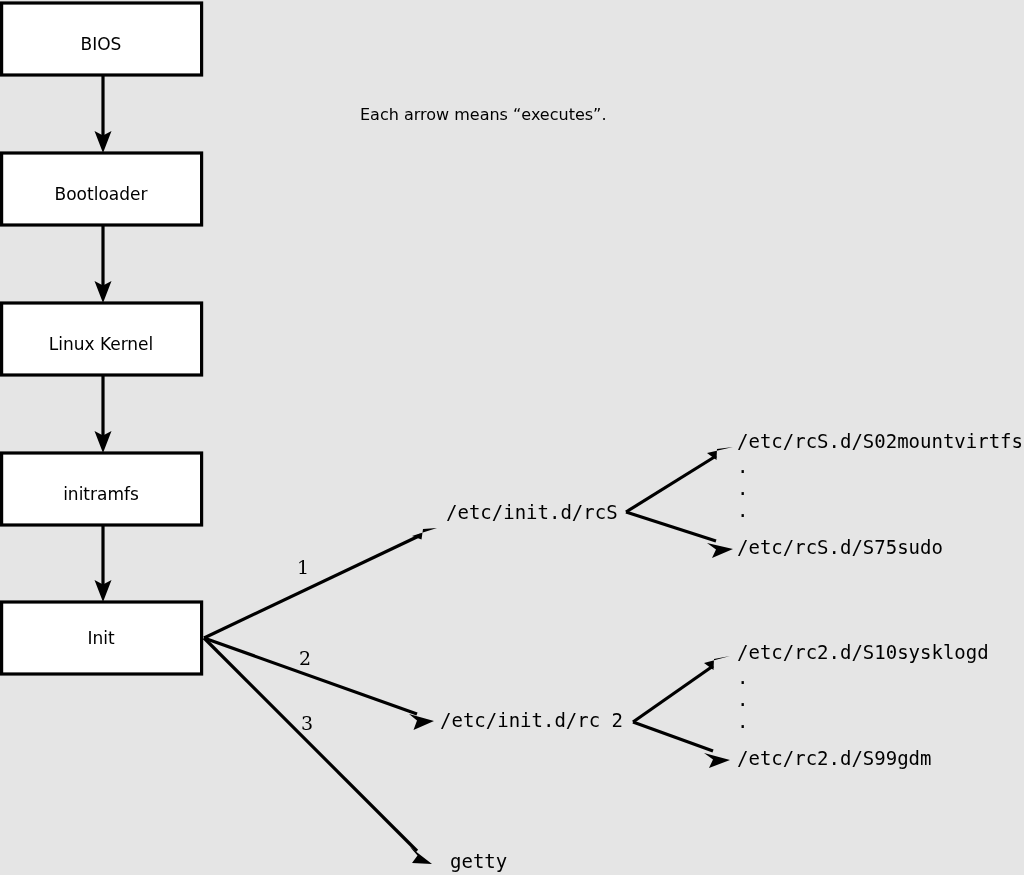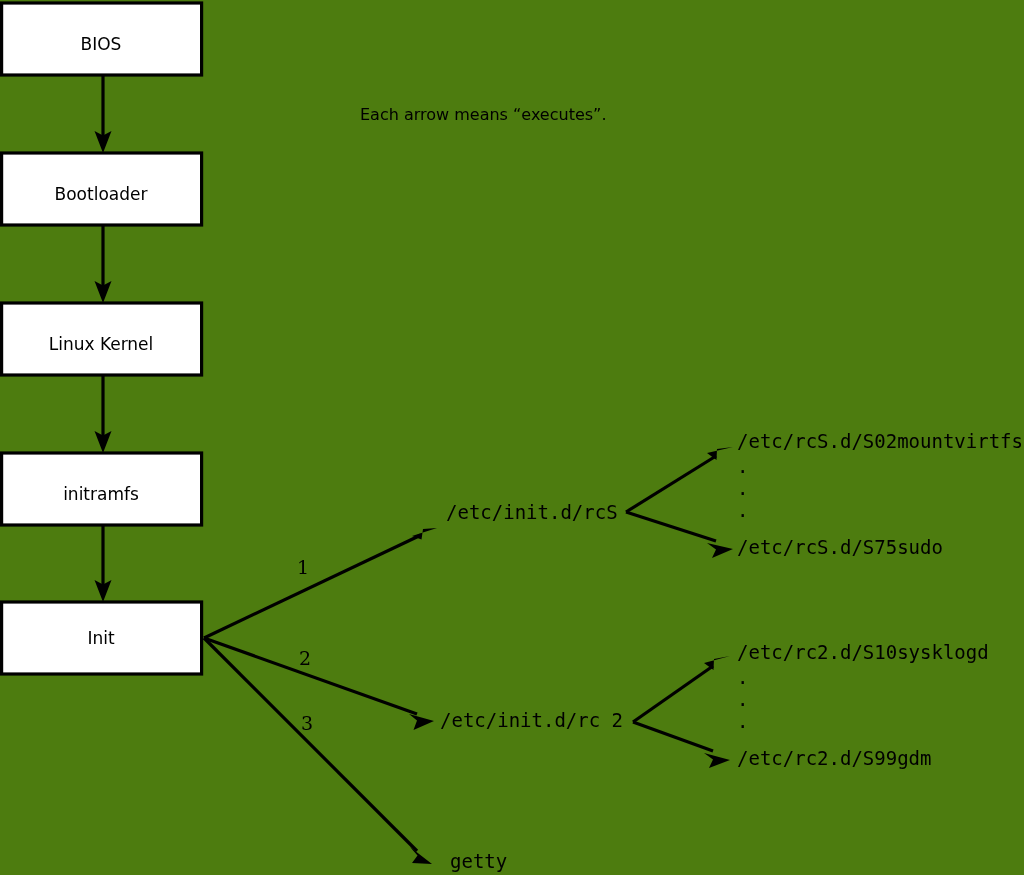--- a/index.html
+++ b/index.html
@@ -4,21 +4,21 @@
 <style>
   html, body {
     margin: 0;
     padding: 0;
     background: #ffffff;
   }
   #canvas {
     position: relative;
     width: 1024px;
     height: 875px;
-    background: #4d7c0f;
+    background: #e5e5e5;
     overflow: hidden;
     font-family: "Liberation Sans", sans-serif;
   }
   #diagram-svg {
     position: absolute;
     left: 0;
     top: 0;
     width: 1024px;
     height: 875px;
   }

